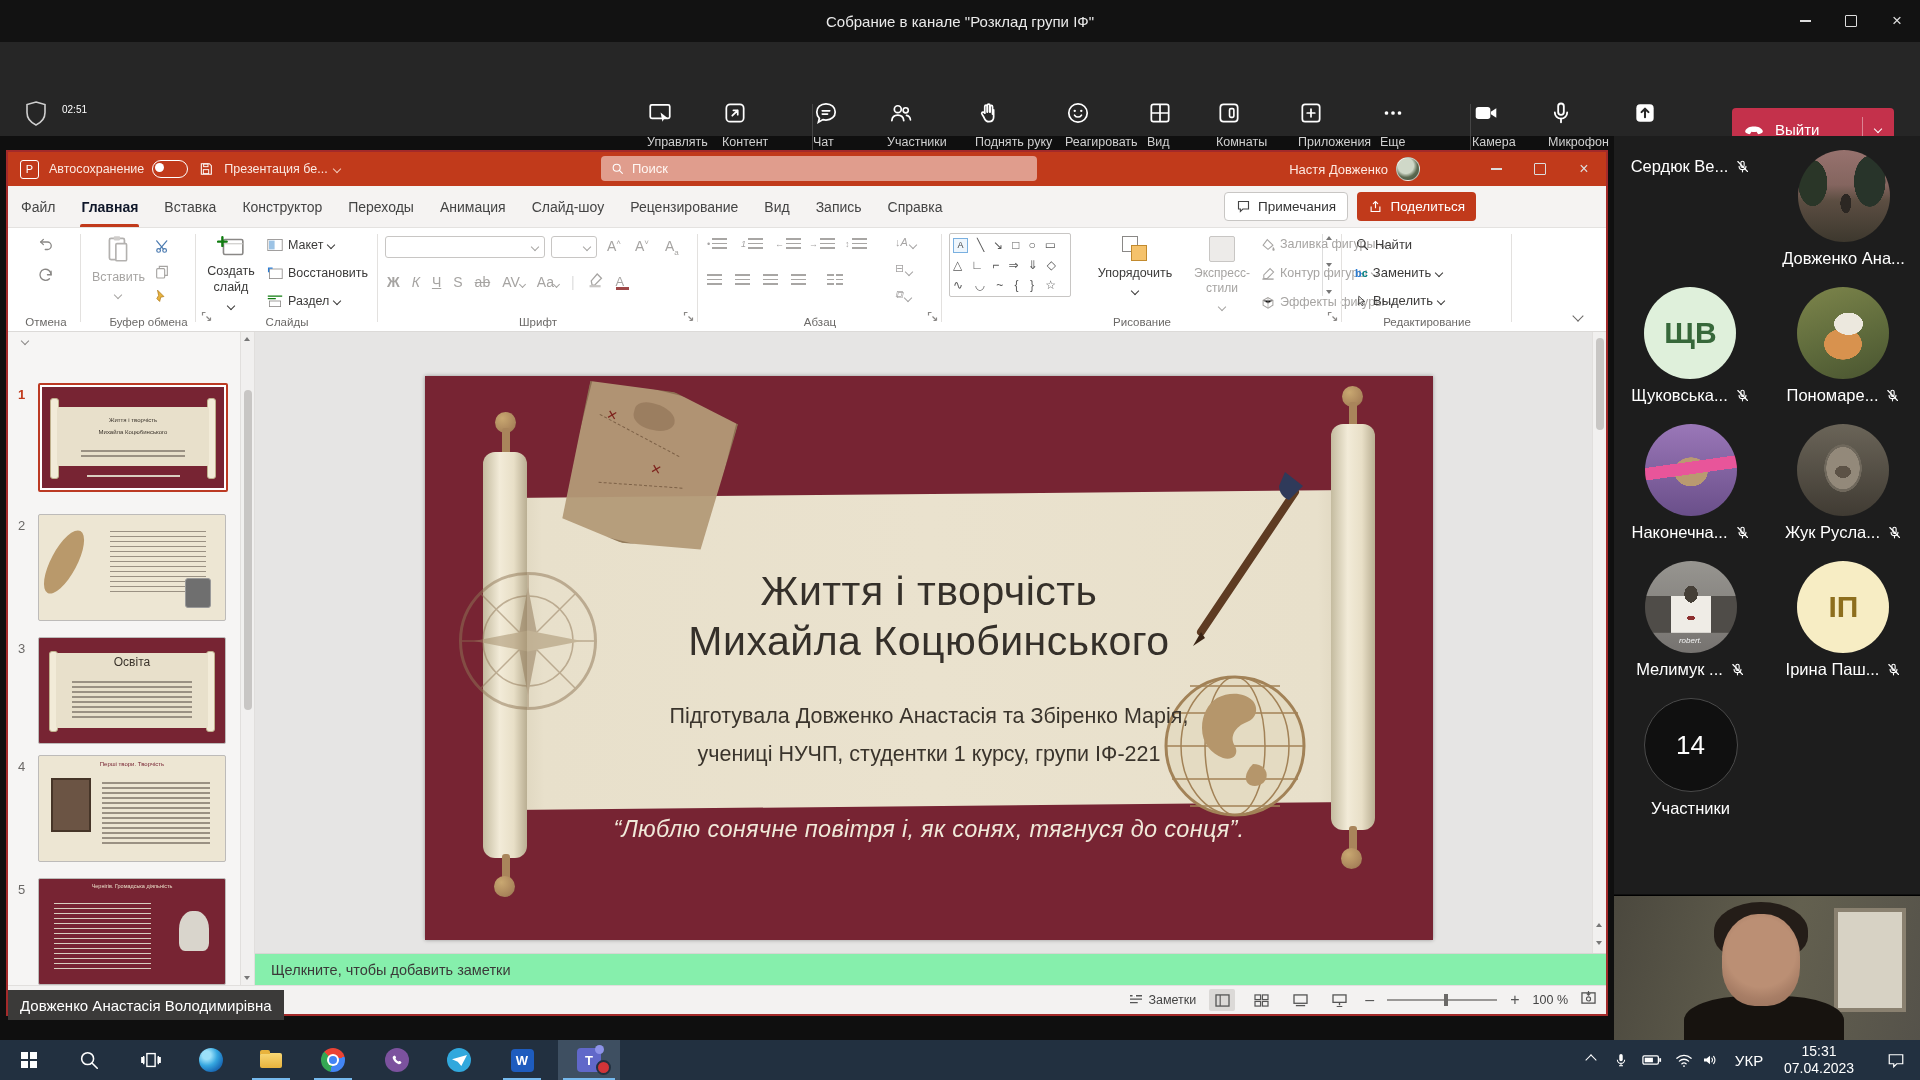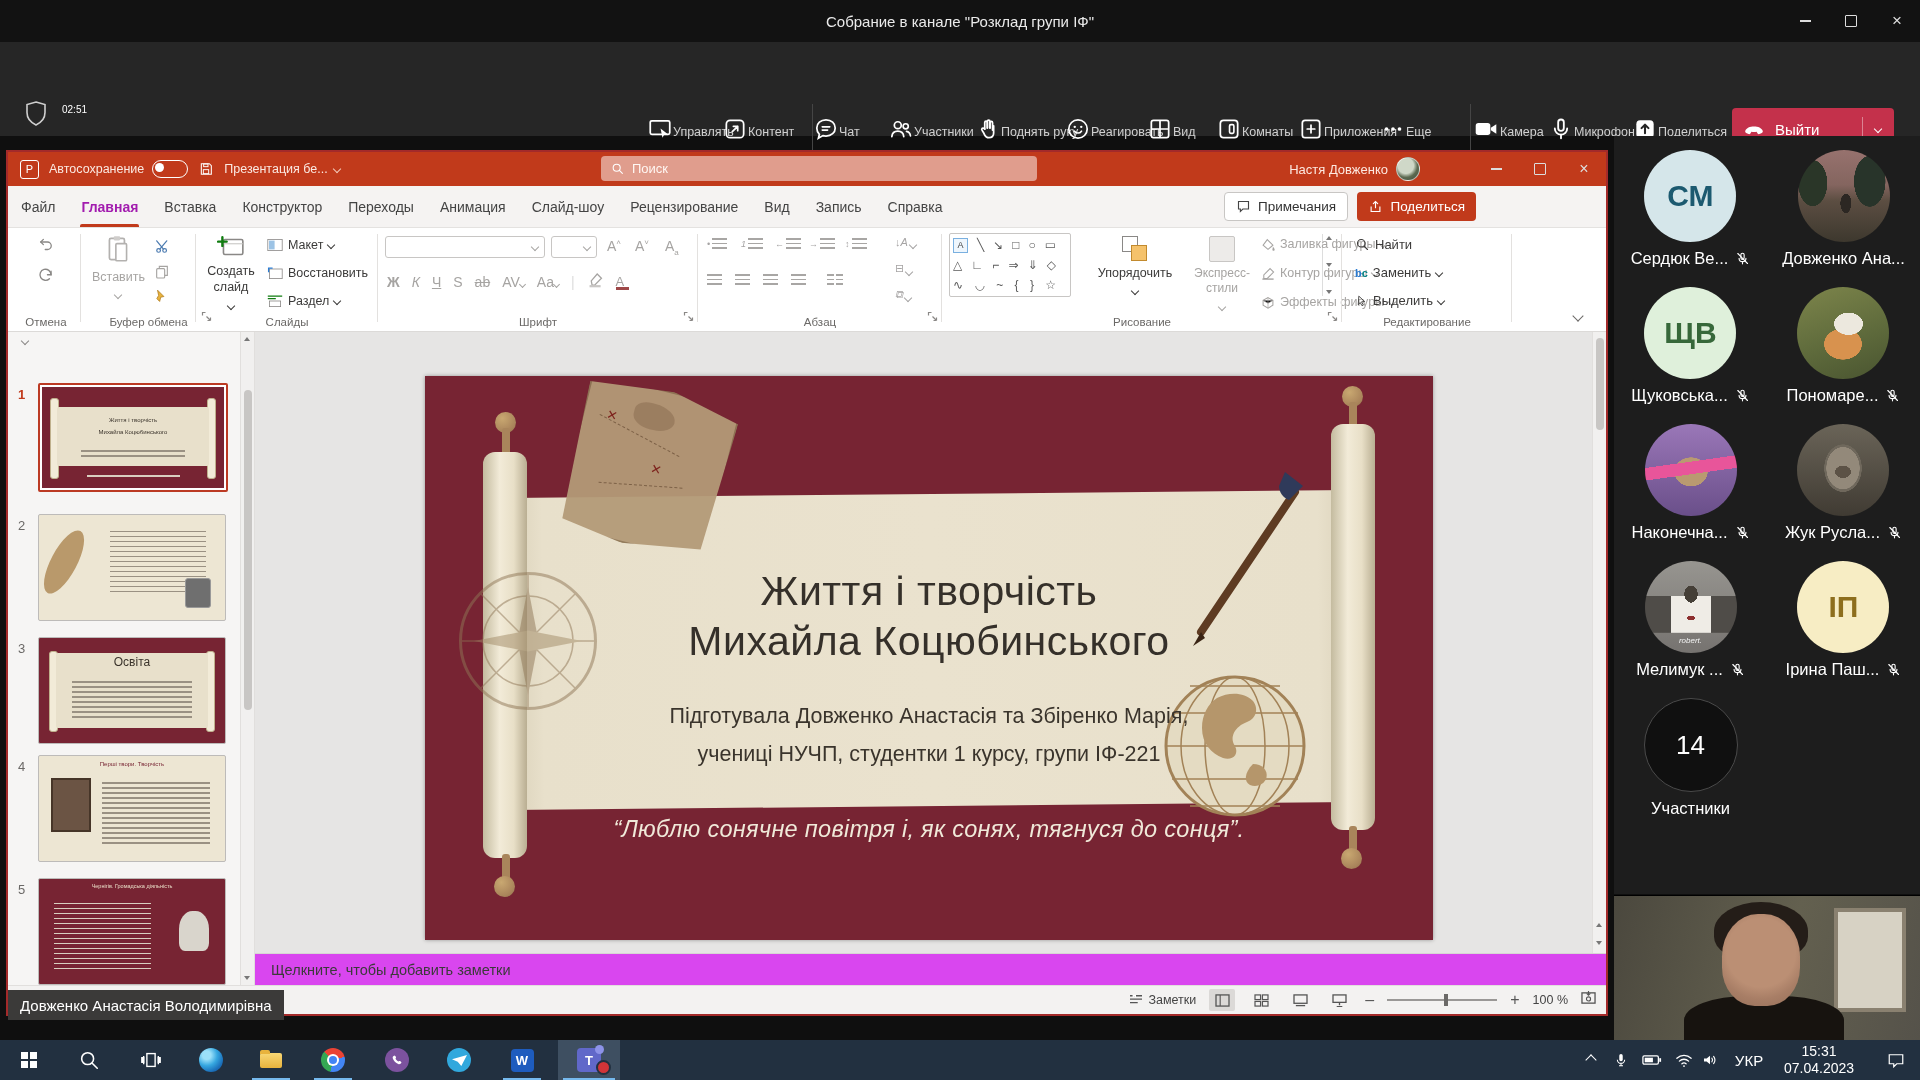--- a/index.html
+++ b/index.html
@@ -10,21 +10,21 @@
   .cvu{transform:rotate(-135deg)}
   
   #t-titlebar{left:0;top:0;width:1920px;height:42px;background:#121212;display:flex;align-items:center;justify-content:center}
   #t-title{font-size:15px;color:#eaeaea}
   .winctrls{position:absolute;right:0;top:0;height:42px;display:flex}
   .wc{width:46px;height:42px;display:grid;place-items:center;color:#ddd}
   .wc-min i{display:block;width:11px;height:1.5px;background:#ddd}
   .wc-max i{display:block;width:10px;height:10px;border:1.4px solid #ddd;border-radius:1px}
   
   #t-toolbar{left:0;top:42px;width:1920px;height:94px;background:#262626}
-  .tbtn{position:absolute;top:54px;width:88px;height:66px;display:flex;flex-direction:row;align-items:center;cursor:default}
+  .tbtn{position:absolute;top:54px;width:88px;height:66px;display:flex;flex-direction:column;align-items:flex-start;cursor:default}
   .tbtn .ic{height:34px;display:flex;align-items:center;justify-content:center}
   .tbtn .lb{font-size:12.5px;color:#d0d0d0;margin-top:5px;white-space:nowrap}
   .tdiv{position:absolute;top:62px;width:1px;height:46px;background:#454545}
   #leave{position:absolute;left:1732px;top:66px;width:162px;height:42px;background:#C4314B;border-radius:4px;display:flex;align-items:center;padding:0 10px;box-sizing:border-box}
   #leave .lv-lb{font-size:15px;color:#fff;margin-left:9px}
   #leave .lv-sep{width:1px;height:24px;background:rgba(255,255,255,.4);margin:0 12px 0 auto}
   
   #ppt{left:8px;top:152px;width:1598px;height:862px;background:#fff;box-shadow:0 0 0 2px rgba(180,45,45,.9)}
   #ppt-tb{position:absolute;left:0;top:0;width:100%;height:34px;background:#C13A1B;display:flex;align-items:center;color:#fff}
   .ppt-logo{width:17px;height:17px;border:1.5px solid #fff;border-radius:3px;display:grid;place-items:center;font-size:11px;margin:0 10px 0 12px}
@@ -34,21 +34,21 @@
   #doc-title{font-size:12.5px;color:#fbe9e2;margin:0 6px 0 10px}
   #ppt-search{position:absolute;left:593px;top:4px;width:436px;height:25px;background:rgba(255,255,255,.5);border-radius:4px;display:flex;align-items:center;color:#fff7f3;font-size:13px}
   #ppt-search svg{margin:0 8px 0 10px}
   #ppt-acct{position:absolute;right:186px;top:0;height:34px;display:flex;align-items:center;font-size:13px;color:#fde8e0}
   .avatar-sm{width:22px;height:22px;border-radius:50%;background:radial-gradient(circle at 40% 35%,#cfd8c8 0 40%,#5d6b52 60%,#3a4535);margin-left:8px;border:1px solid rgba(255,255,255,.6)}
   .ppt-wc{position:absolute;top:0;height:34px;display:flex}
   .ppt-wc .wc{width:44px;height:34px}
   
   #ppt-tabs{position:absolute;left:0;top:34px;width:100%;height:42px;background:#F5F3F2;display:flex;align-items:center;border-bottom:1px solid #E4E2E0;box-sizing:border-box}
   .tab{font-size:14px;color:#444;padding:0 13px;height:100%;display:flex;align-items:center;position:relative}
-  .tab.active{color:#a21caf;font-weight:bold}
+  .tab.active{color:#0f172a;font-weight:bold}
   .tab.active::after{content:"";position:absolute;left:12px;right:12px;bottom:0;height:3px;background:#C13A1B;border-radius:2px 2px 0 0}
   .tab-btn{position:absolute;top:6px;height:29px;border-radius:4px;display:flex;align-items:center;font-size:13.5px;padding:0 11px;box-sizing:border-box}
   #comments-btn{right:258px;background:#fff;border:1px solid #C8C6C4;color:#333}
   #share-btn{right:130px;background:#C13A1B;color:#fff}
   .tab-btn svg{margin-right:7px}
   
   #ribbon{position:absolute;left:0;top:76px;width:100%;height:104px;background:#fff;border-bottom:1px solid #DCDAD8;box-sizing:border-box;color:#3b3a39}
   .rgroup{position:absolute;top:0;height:100%}
   .rlabel{position:absolute;bottom:3px;left:0;right:0;text-align:center;font-size:11.5px;color:#6b6967}
   .rdiv{position:absolute;top:6px;width:1px;height:88px;background:#E3E1DF}
@@ -73,21 +73,21 @@
   .thumb.sel{border:2px solid #BC3A23;box-shadow:inset 0 0 0 2px #fff}
   .tnum{position:absolute;left:10px;font-size:13px;color:#6b6967}
   .tnum.cur{color:#C13A1B;font-weight:bold}
   .cream{background:#EDE6D3}
   .mini-band{position:absolute;left:9%;top:21%;width:82%;height:56%;background:#E8E0CB;border-radius:2px}
   .mini-roll{position:absolute;top:12%;width:7px;height:76%;background:#F2EBD8;border:1px solid #bfb08c;border-radius:3px}
   .mini-title{position:absolute;width:100%;text-align:center;font-size:6px;color:#3a332b;line-height:1.3}
   .mini-lines{position:absolute;background:repeating-linear-gradient(0deg,#9a9183 0 1.5px,transparent 1.5px 5px)}
   .mini-lines.lt{background:repeating-linear-gradient(0deg,#d9cfc0 0 1.5px,transparent 1.5px 5px)}
   #canvas{position:absolute;left:247px;top:0;right:0;bottom:32px;background:#E6E5E4}
-  #notes-bar{position:absolute;left:247px;right:0;bottom:0;height:32px;background:#d946ef;border-top:1px solid #D8D6D4;display:flex;align-items:center;box-sizing:border-box}
+  #notes-bar{position:absolute;left:247px;right:0;bottom:0;height:32px;background:#86efac;border-top:1px solid #D8D6D4;display:flex;align-items:center;box-sizing:border-box}
   #notes-ph{font-size:14.5px;color:#3B3A39;margin-left:16px}
   
   #slide{position:absolute;left:170px;top:44px;width:1008px;height:564px;background:#772433;box-shadow:0 0 4px rgba(0,0,0,.35);overflow:hidden}
   #band{position:absolute;left:75px;top:118px;width:862px;height:312px;border-radius:8px;transform:rotate(-.55deg);
         background:linear-gradient(90deg,#d6cdb4 0,#E8E0CB 5%,#EAE2CE 50%,#E8E0CB 95%,#d6cdb4 100%)}
   .roll{position:absolute;width:44px;border-radius:12px;background:linear-gradient(90deg,#c4bb9f,#F2EBD8 38%,#e8dfc7 70%,#b9ae92)}
   .knob{position:absolute;width:21px;height:21px;border-radius:50%;background:radial-gradient(circle at 35% 30%,#C9A871,#A8835A 70%,#8a6a45)}
   .stick{position:absolute;width:8px;background:#A9855B;border-radius:3px}
   #map{position:absolute;left:146px;top:12px;width:150px;height:155px;background:#B49A78;border:2px solid #8F7656;transform:rotate(14deg);
        clip-path:polygon(0 6%,55% 0,100% 10%,96% 92%,45% 100%,4% 94%);opacity:.95}
@@ -842,21 +842,20 @@
   </div>
 </div>
 
 <div class="abs" id="presenter-tag">
   <span>Довженко Анастасія Володимирівна</span>
 </div>
 
 <div class="abs" id="sidebar">
   <div id="ptiles">
     <div class="ptile">
-      <div class="pav init" style="background:#D5E6EA;color:#1C5A70">СМ</div>
       <div class="prow">
           <span class="pname">Сердюк Ве...</span>
         <svg width="15" height="15" viewBox="0 0 24 24" fill="none" stroke="#fff" stroke-width="1.8" stroke-linecap="round">
             <rect x="9.4" y="3.5" width="5.2" height="10" rx="2.6"></rect>
             <path d="M6.5 11.5a5.5 5.5 0 0011 0M12 17v3.5"></path>
             <path d="M4.5 4l15.5 16"></path>
           </svg>
         </div>
     </div>
     <div class="ptile">

